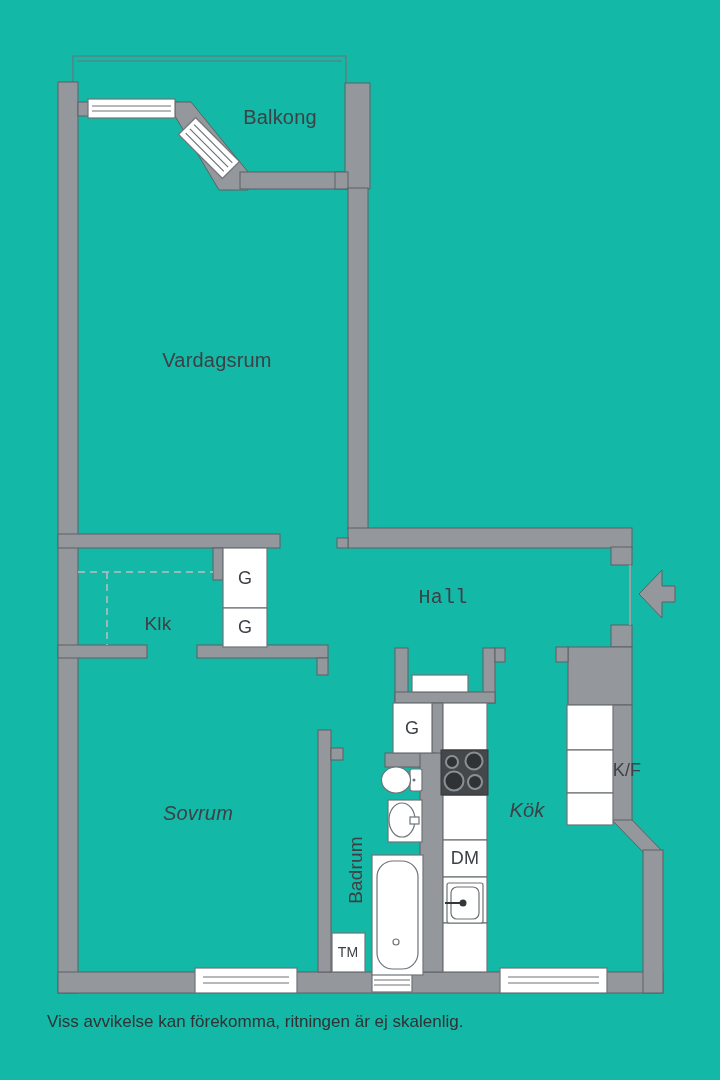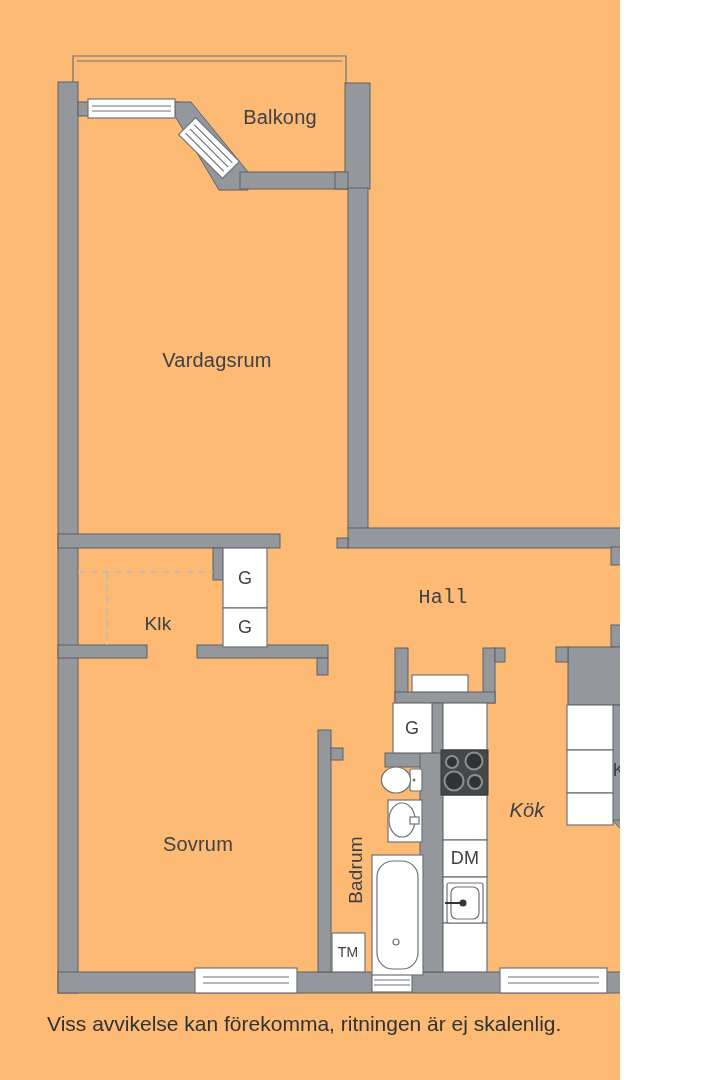--- a/index.html
+++ b/index.html
@@ -1,26 +1,26 @@
 <!DOCTYPE html>
 <html><head>
 <meta charset="utf-8">
 <style>
   html,body{margin:0;padding:0;background:#ffffff;}
-  #stage{position:relative;width:620px;height:1080px;background:#fdba74;overflow:hidden;
+  #stage{position:relative;width:720px;height:1080px;background:#14b8a6;overflow:hidden;
          font-family:"Liberation Sans","DejaVu Sans",sans-serif;}
   #plan-svg{position:absolute;left:0;top:0;width:720px;height:1080px;}
   .wall{fill:#94989c;stroke:#5d6165;stroke-width:1;}
   .thin{fill:#ffffff;stroke:#6e7377;stroke-width:1.2;}
   .nofill{fill:none;stroke:#6e7377;stroke-width:1.2;}
   .lbl{position:absolute;transform:translate(-50%,-50%);color:#3d4145;font-size:20px;
        white-space:nowrap;letter-spacing:.2px;}
   .lbl.small{font-size:18px;}
   .lbl.vert{transform:translate(-50%,-50%) rotate(-90deg);font-size:19px;}
-  .footer{position:absolute;left:47px;top:1012px;color:#2e3234;font-size:21px;
+  .footer{position:absolute;left:47px;top:1012px;color:#2e3234;font-size:17px;
           white-space:nowrap;}
 </style>
 </head>
 <body>
 
 <div id="stage">
 
   <svg id="plan-svg" viewBox="0 0 720 1080">
 
     <g>
@@ -137,21 +137,21 @@
       <rect class="thin" x="372" y="855" width="51" height="120"></rect>
       <rect class="nofill" x="377" y="861" width="41" height="108" rx="16"></rect>
       <circle cx="396" cy="942" r="3" fill="none" stroke="#6e7377" stroke-width="1.2"></circle>
     </g>
   </svg>
 
   <div class="lbl" style="left:280px;top:117px;">Balkong</div>
   <div class="lbl" style="left:217px;top:360px;">Vardagsrum</div>
   <div class="lbl" style="left:158px;top:606px;font-size:19px;margin-top:18px;">Klk</div>
   <div class="lbl" style="left:443px;top:597px;font-family:Liberation Mono, monospace;">Hall</div>
-  <div class="lbl" style="left:198px;top:844px;">Sovrum</div>
+  <div class="lbl" style="left:198px;top:813px;font-style:italic;">Sovrum</div>
   <div class="lbl vert" style="left:356px;top:870px;">Badrum</div>
   <div class="lbl" style="left:527px;top:810px;font-style:italic;">Kök</div>
 
   <div class="lbl small" style="left:245px;top:578px;">G</div>
   <div class="lbl small" style="left:245px;top:627px;">G</div>
   <div class="lbl small" style="left:412px;top:728px;">G</div>
   <div class="lbl small" style="left:590px;top:770px;margin-left:37px;">K/F</div>
   <div class="lbl small" style="left:465px;top:858px;">DM</div>
   <div class="lbl small" style="left:348px;top:952px;font-size:14px;">TM</div>
 

